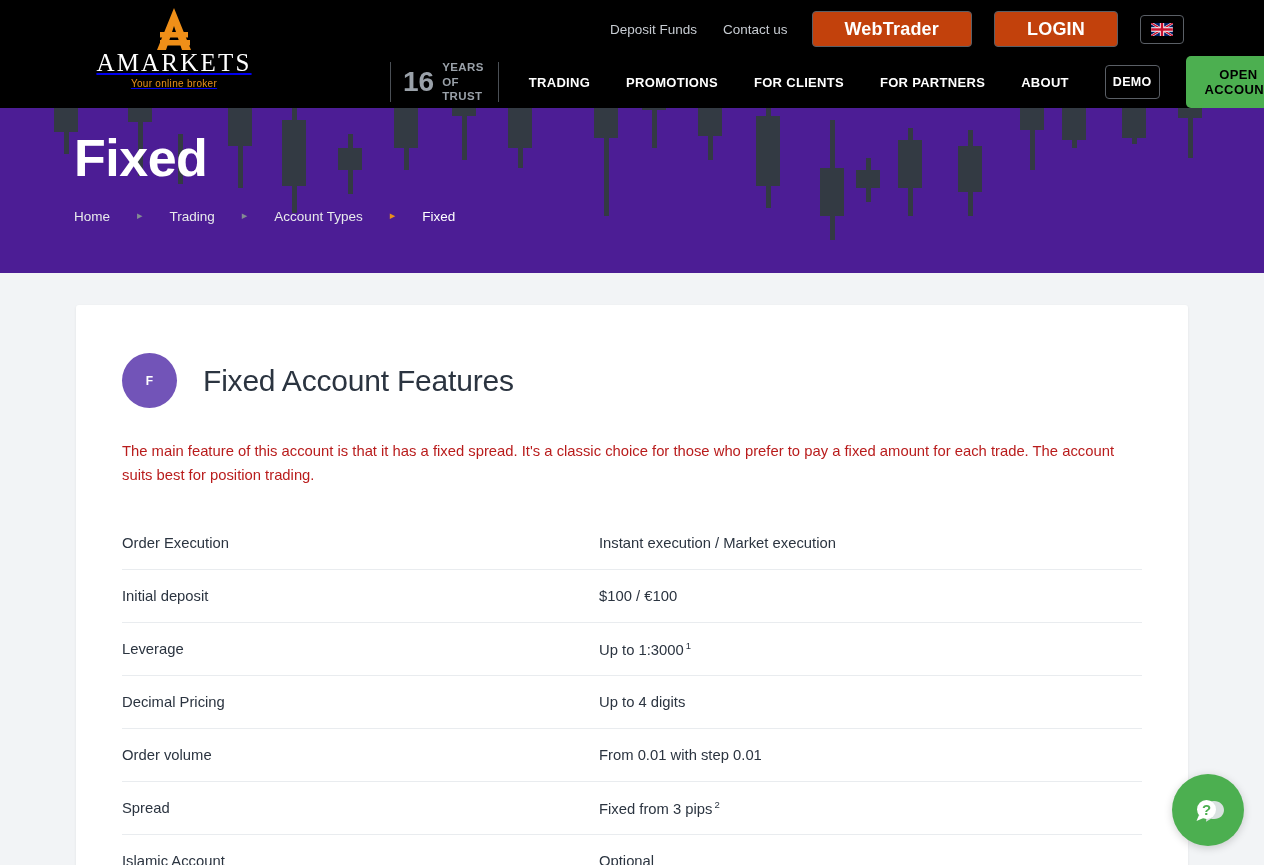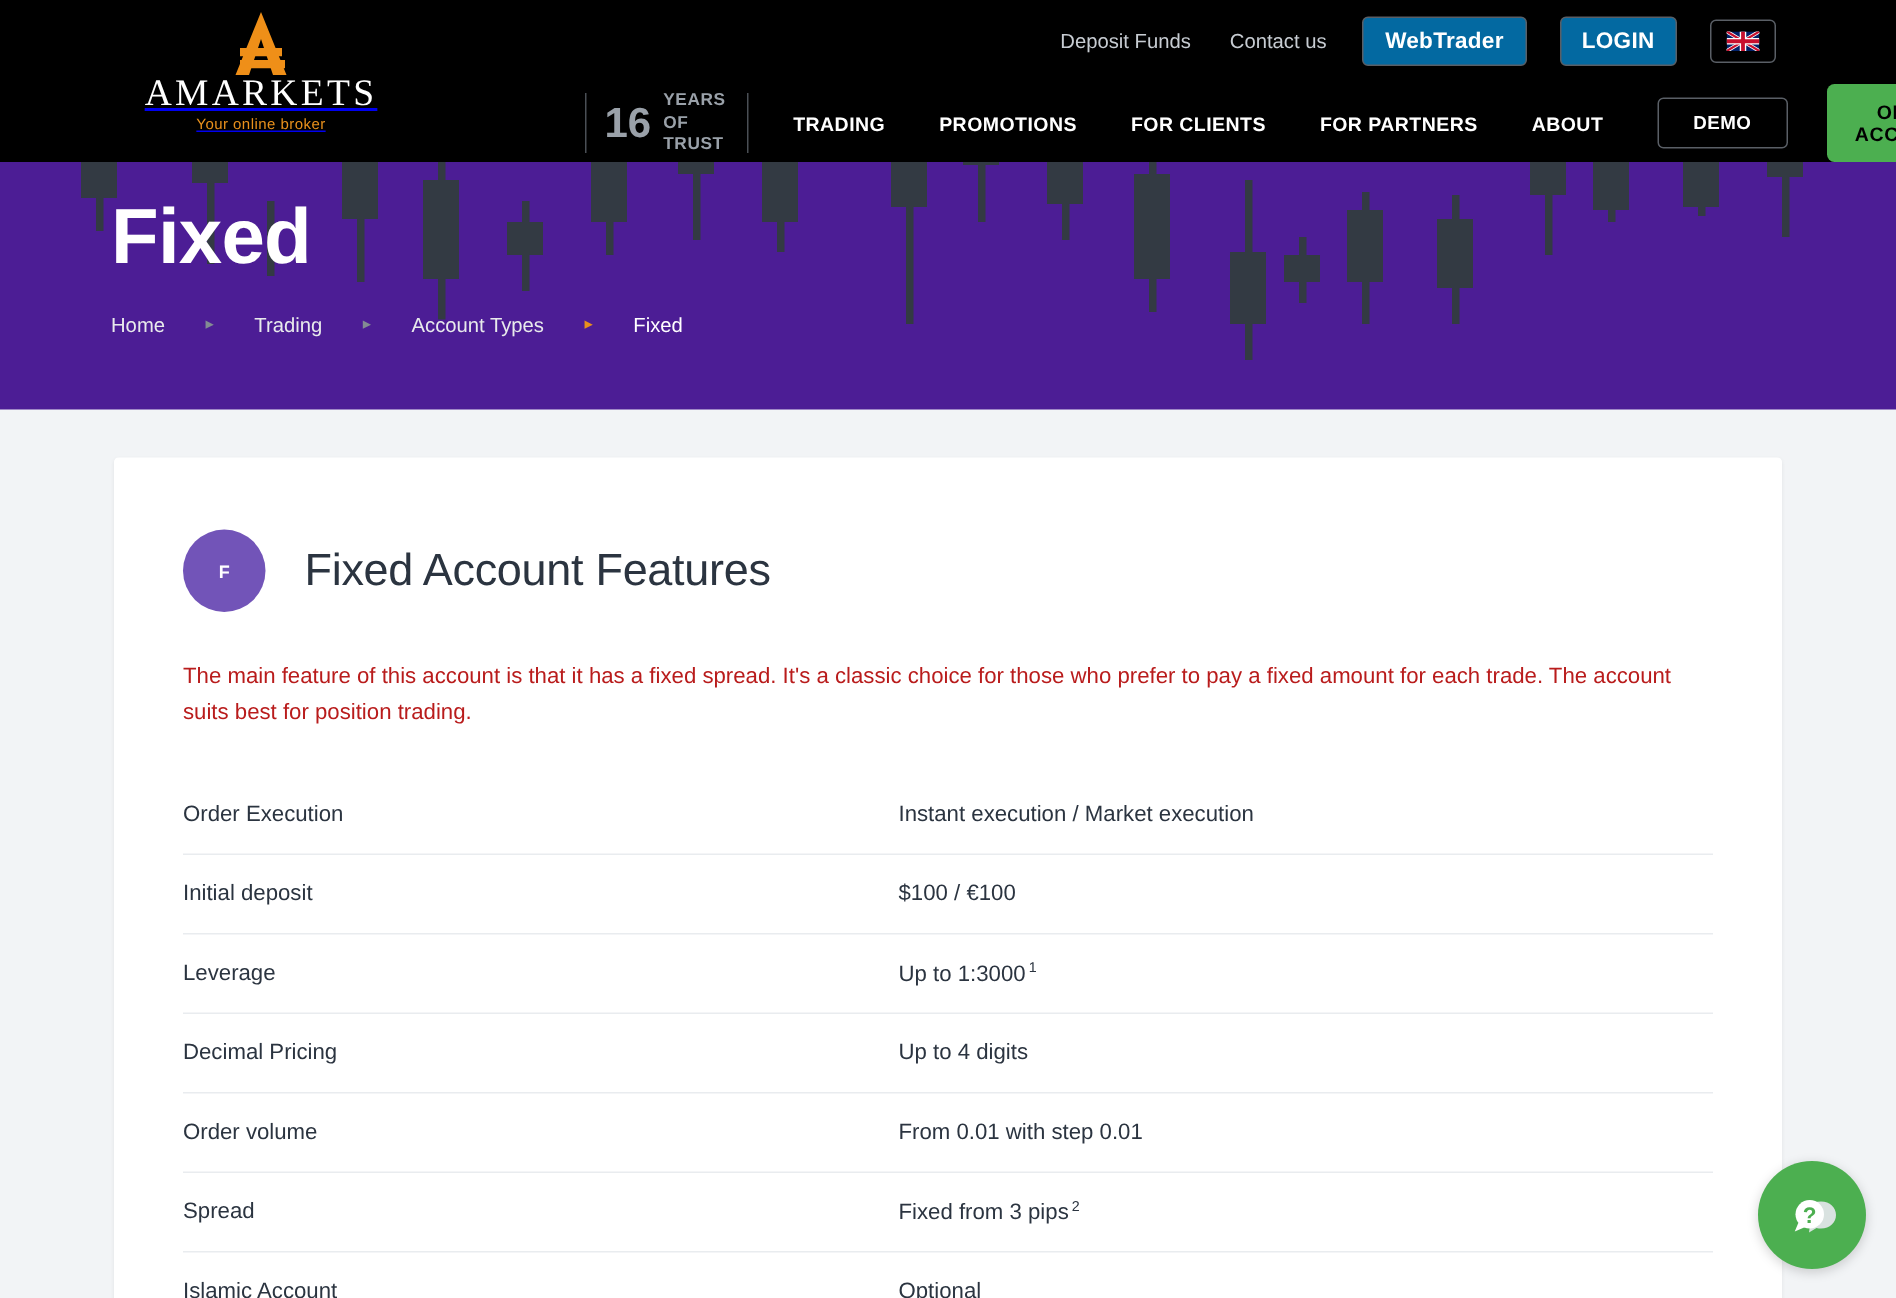--- a/index.html
+++ b/index.html
@@ -35,22 +35,22 @@
   .util-nav {
     position:absolute; right:80px; top:11px;
     display:flex; align-items:center; gap:22px;
   }
   .util-link {
     color:#c7ccd2; font-size:13.5px; text-decoration:none;
     padding:3px 2px;
   }
   .btn-outline {
     border:1px solid #5a5f66; border-radius:4px;
-    color:#fff; font-size:15px; font-weight:bold;
-    padding:8px 14px; background:#0369a1; line-height:1;
+    color:#fff; font-size:18px; font-weight:bold;
+    padding:8px 32px; background:#c2410c; line-height:1;
     letter-spacing:.2px;
   }
   .flag-btn {
     border:1px solid #5a5f66; border-radius:4px;
     padding:7px 10px; background:#000;
     display:flex; align-items:center;
   }
   .flag { width:22px; height:13px; display:block; }
 
   .main-nav {
@@ -72,21 +72,21 @@
     line-height:1.25; letter-spacing:.4px;
   }
   .nav-item {
     color:#ffffff; font-size:13px; font-weight:bold;
     letter-spacing:.3px; text-decoration:none;
     margin-right:24px; white-space:nowrap;
   }
   .btn-demo {
     border:1px solid #5a5f66; border-radius:4px;
     color:#fff; font-size:12.5px; font-weight:bold;
-    padding:9px 23px; background:#000; margin-right:14px;
+    padding:9px 7px; background:#000; margin-right:14px;
     letter-spacing:.3px;
   }
   .btn-open {
     background:#4caf50; border-radius:5px; color:#000000;
     font-size:13px; font-weight:bold; letter-spacing:.4px;
     padding:11px 19px; border:none;
   }
 
   
   .hero {

